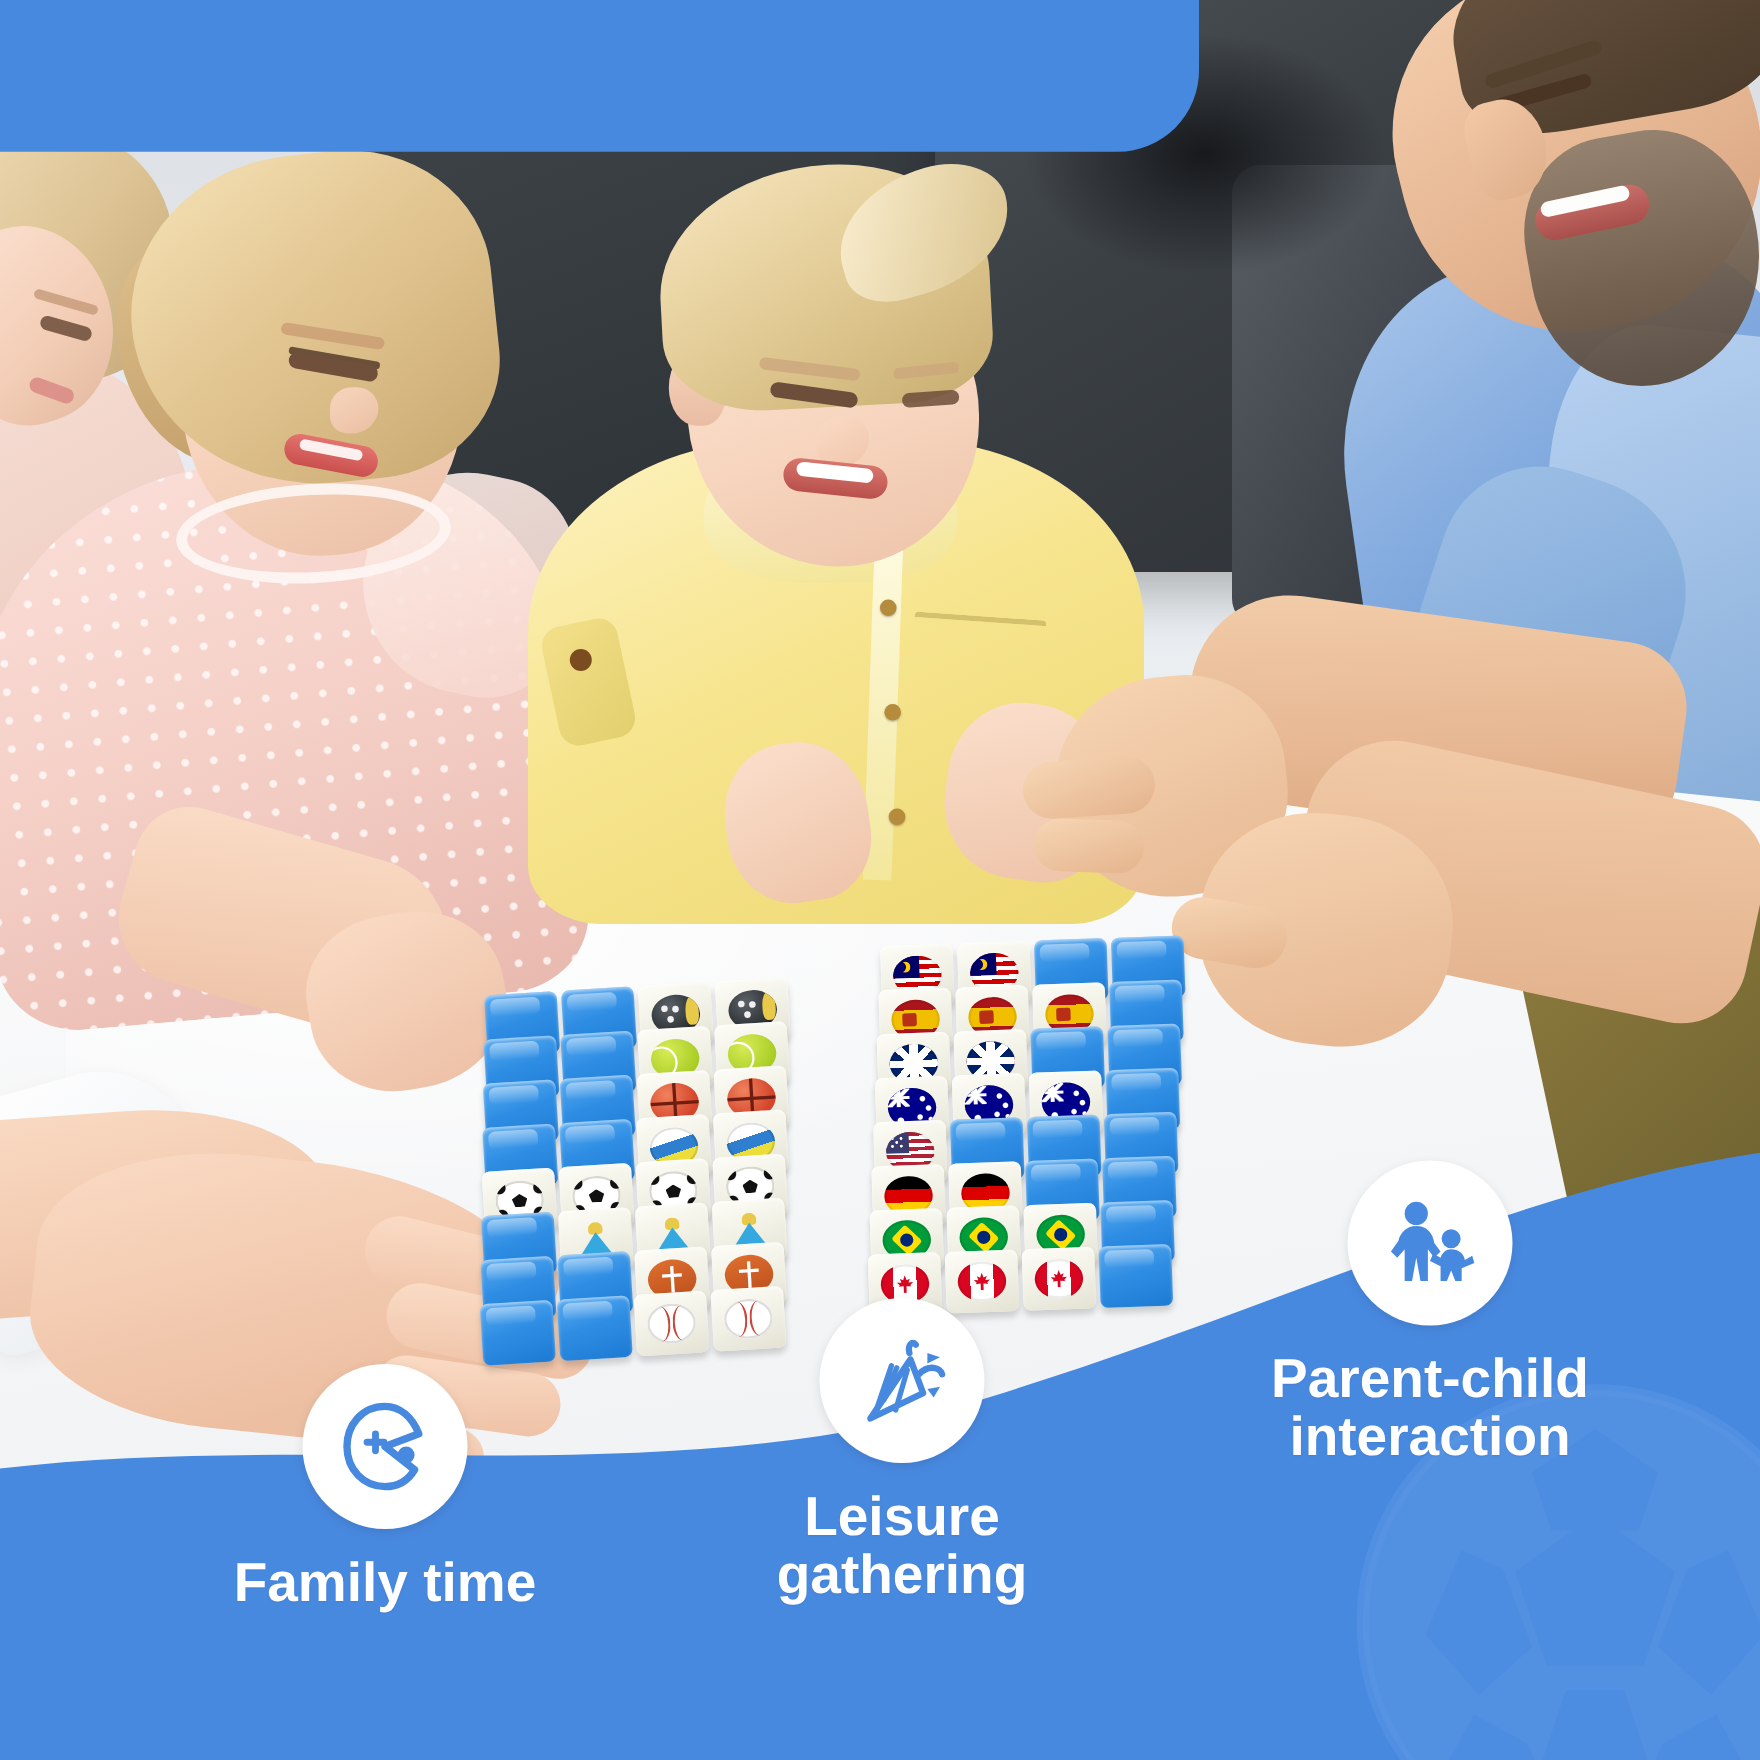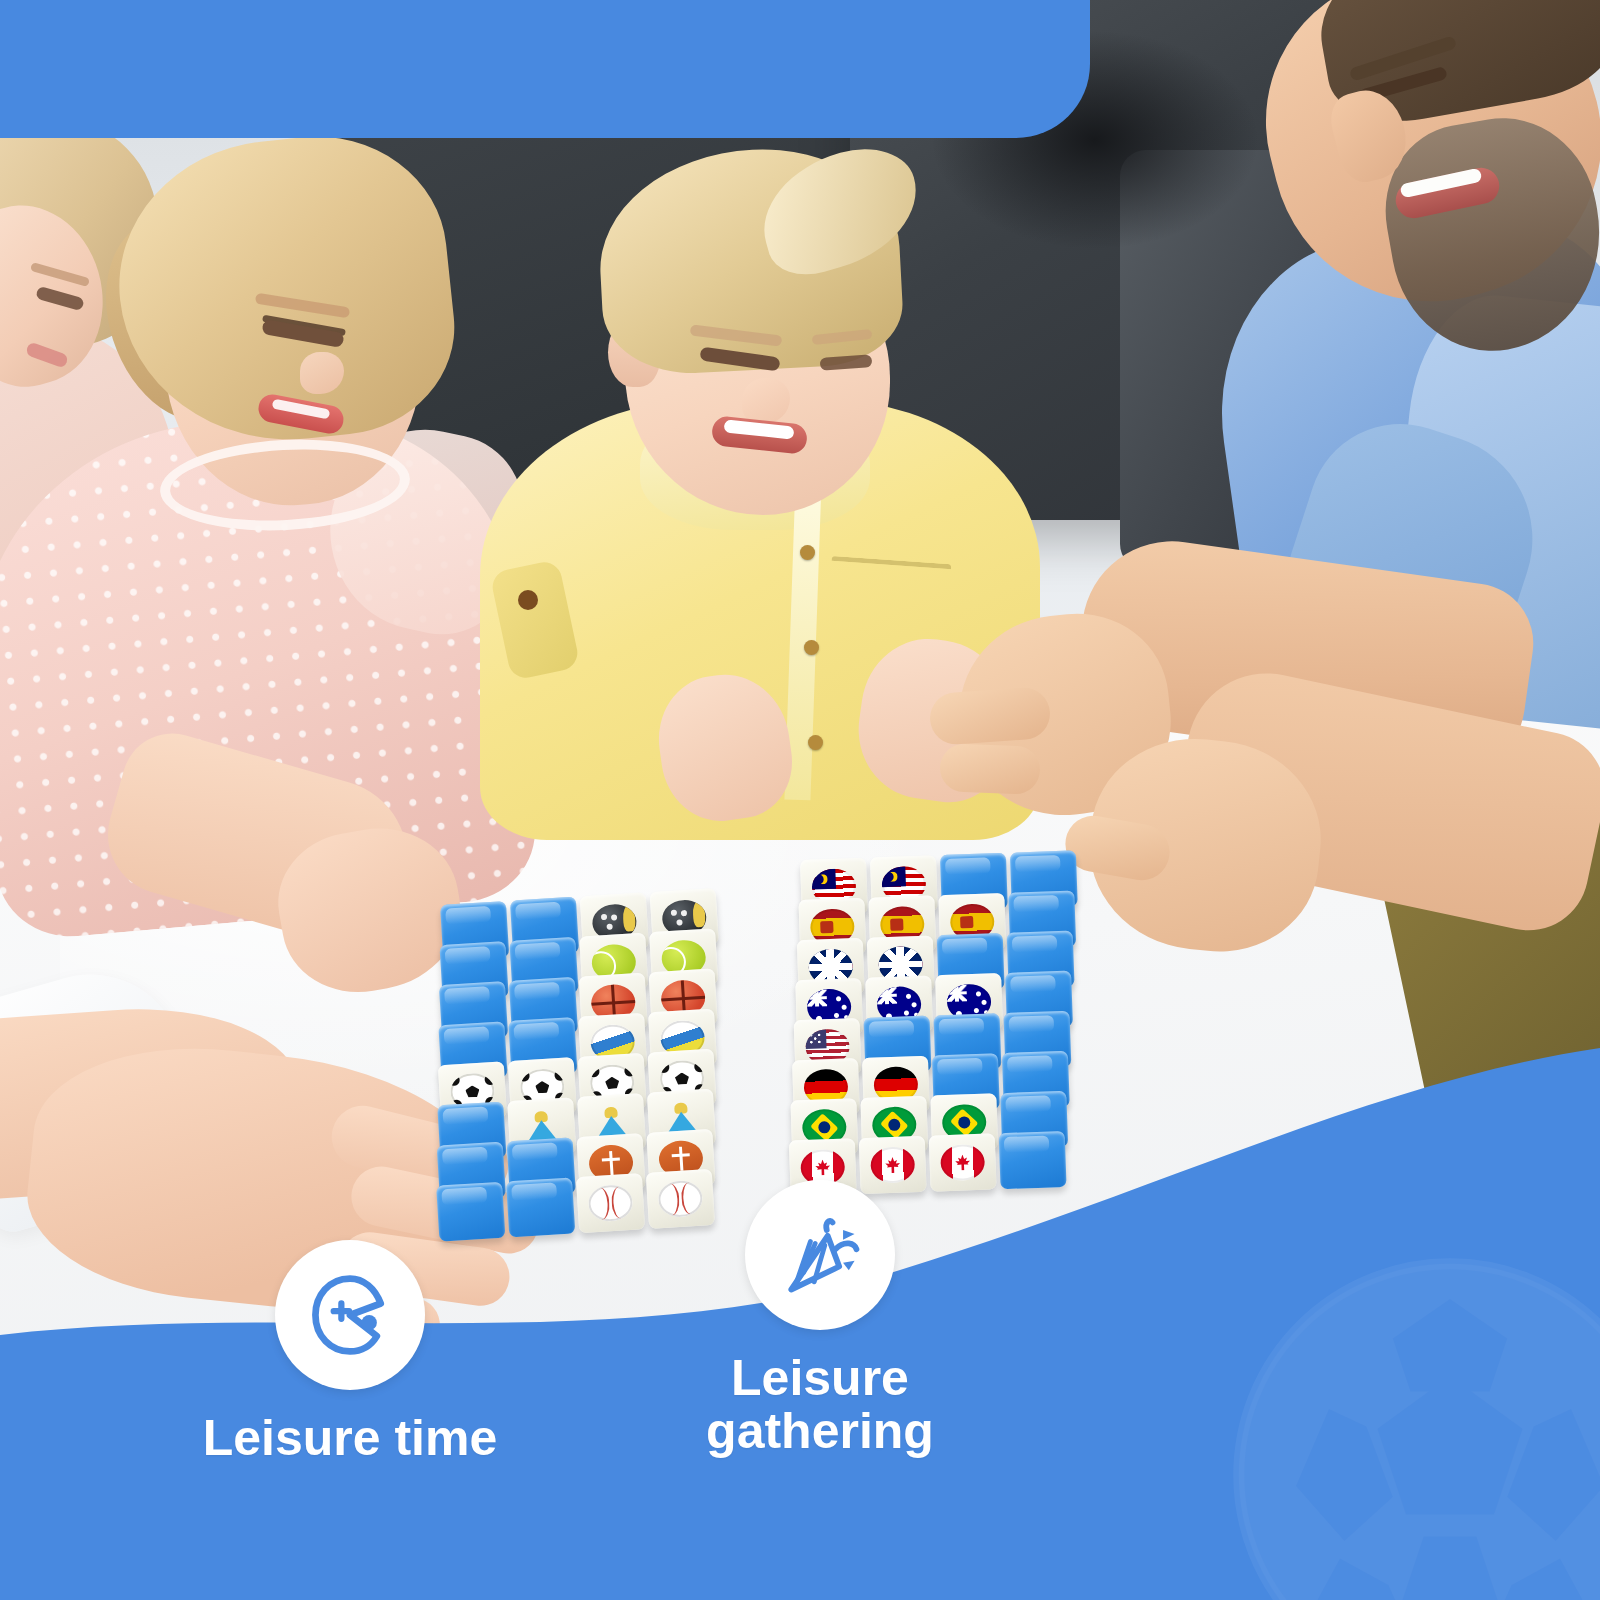--- a/index.html
+++ b/index.html
@@ -736,32 +736,44 @@
   <div class="header-title">Fit the scene</div>
 
   <div class="feature" id="feat-leisure">
     <div class="feat-icon">
       <svg viewBox="0 0 100 100" aria-hidden="true">
         <path d="M50 12 C28 12 14 30 14 50 C14 72 30 88 50 88 C62 88 72 82 78 72 L50 50 L82 38 C76 22 64 12 50 12 Z" fill="none" stroke="#4889E0" stroke-width="7" stroke-linejoin="round" stroke-linecap="round"></path>
         <path d="M33 46 h16 M41 38 v16" stroke="#4889E0" stroke-width="6.5" stroke-linecap="round"></path>
         <circle cx="70" cy="58" r="8" fill="#4889E0"></circle>
       </svg>
     </div>
-    <div class="feat-label">Leisure time</div>
+    <div class="feat-label">Family time</div>
   </div>
 
   <div class="feature" id="feat-family">
     <div class="feat-icon">
       <svg viewBox="0 0 100 100" aria-hidden="true">
         <path d="M20 86 L58 30 L70 62 Z" fill="none" stroke="#4889E0" stroke-width="6" stroke-linejoin="round"></path>
         <path d="M33 68 L45 38 M44 78 L55 40 M25 80 L40 36" stroke="#4889E0" stroke-width="5" stroke-linecap="round"></path>
         <path d="M57 24 C55 16 60 12 63 16" stroke="#4889E0" stroke-width="6" stroke-linecap="round" fill="none"></path>
         <path d="M66 44 C76 34 86 38 88 44" stroke="#4889E0" stroke-width="6" stroke-linecap="round" fill="none"></path>
         <polygon points="74,24 86,28 74,34" fill="#4889E0"></polygon>
         <polygon points="74,58 86,56 80,66" fill="#4889E0"></polygon>
       </svg>
     </div>
     <div class="feat-label">Leisure
 gathering</div>
   </div>
 
+  <div class="feature" id="feat-parent">
+    <div class="feat-icon">
+      <svg viewBox="0 0 100 100" aria-hidden="true">
+        <circle cx="37" cy="22" r="11" fill="#4889E0"></circle>
+        <path d="M37 34 C47 34 53 41 54 50 L60 58 L54 64 L48 56 L48 86 L41 86 L37 64 L33 86 L26 86 L26 56 L19 64 L13 58 L20 48 C22 40 28 34 37 34 Z" fill="#4889E0"></path>
+        <circle cx="70" cy="46" r="9" fill="#4889E0"></circle>
+        <path d="M70 56 C77 56 82 60 83 66 L90 62 L92 69 L80 74 L80 86 L74 86 L70 76 L66 86 L60 86 L60 72 L50 67 L53 60 L60 64 C62 59 65 56 70 56 Z" fill="#4889E0"></path>
+      </svg>
+    </div>
+    <div class="feat-label">Parent-child
+interaction</div>
+  </div>
 
 </div>
 
 </body></html>

